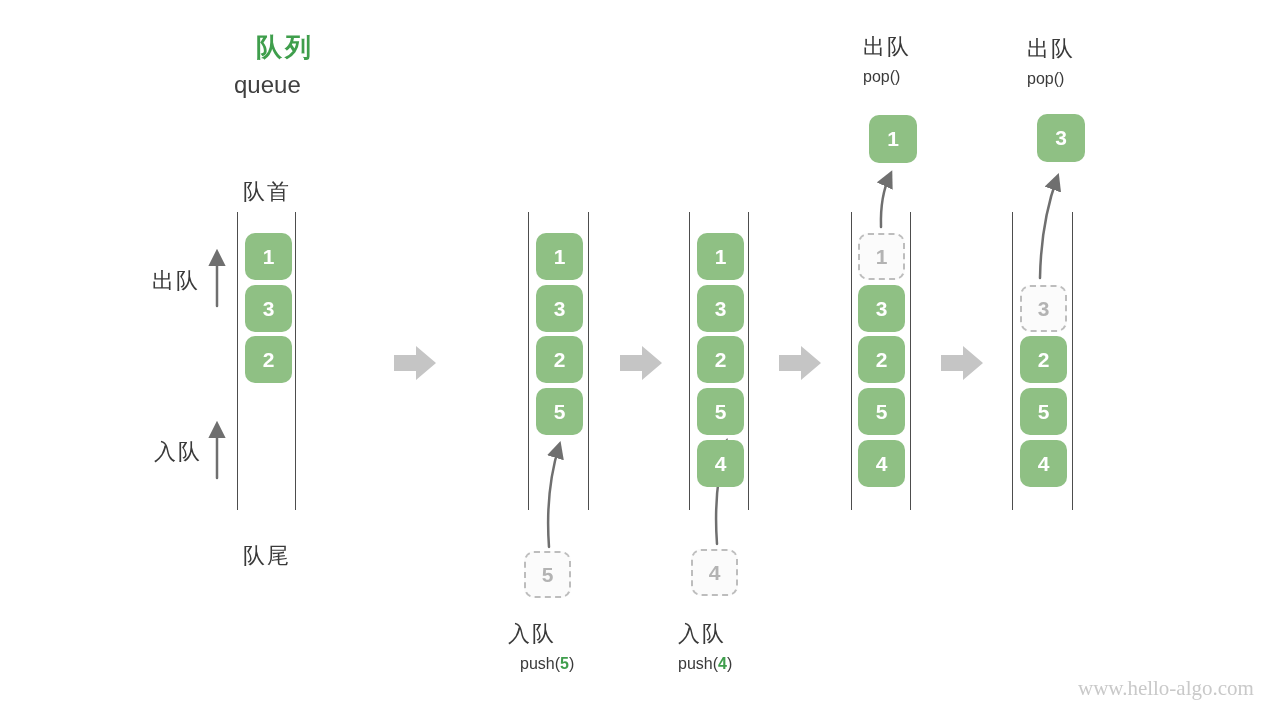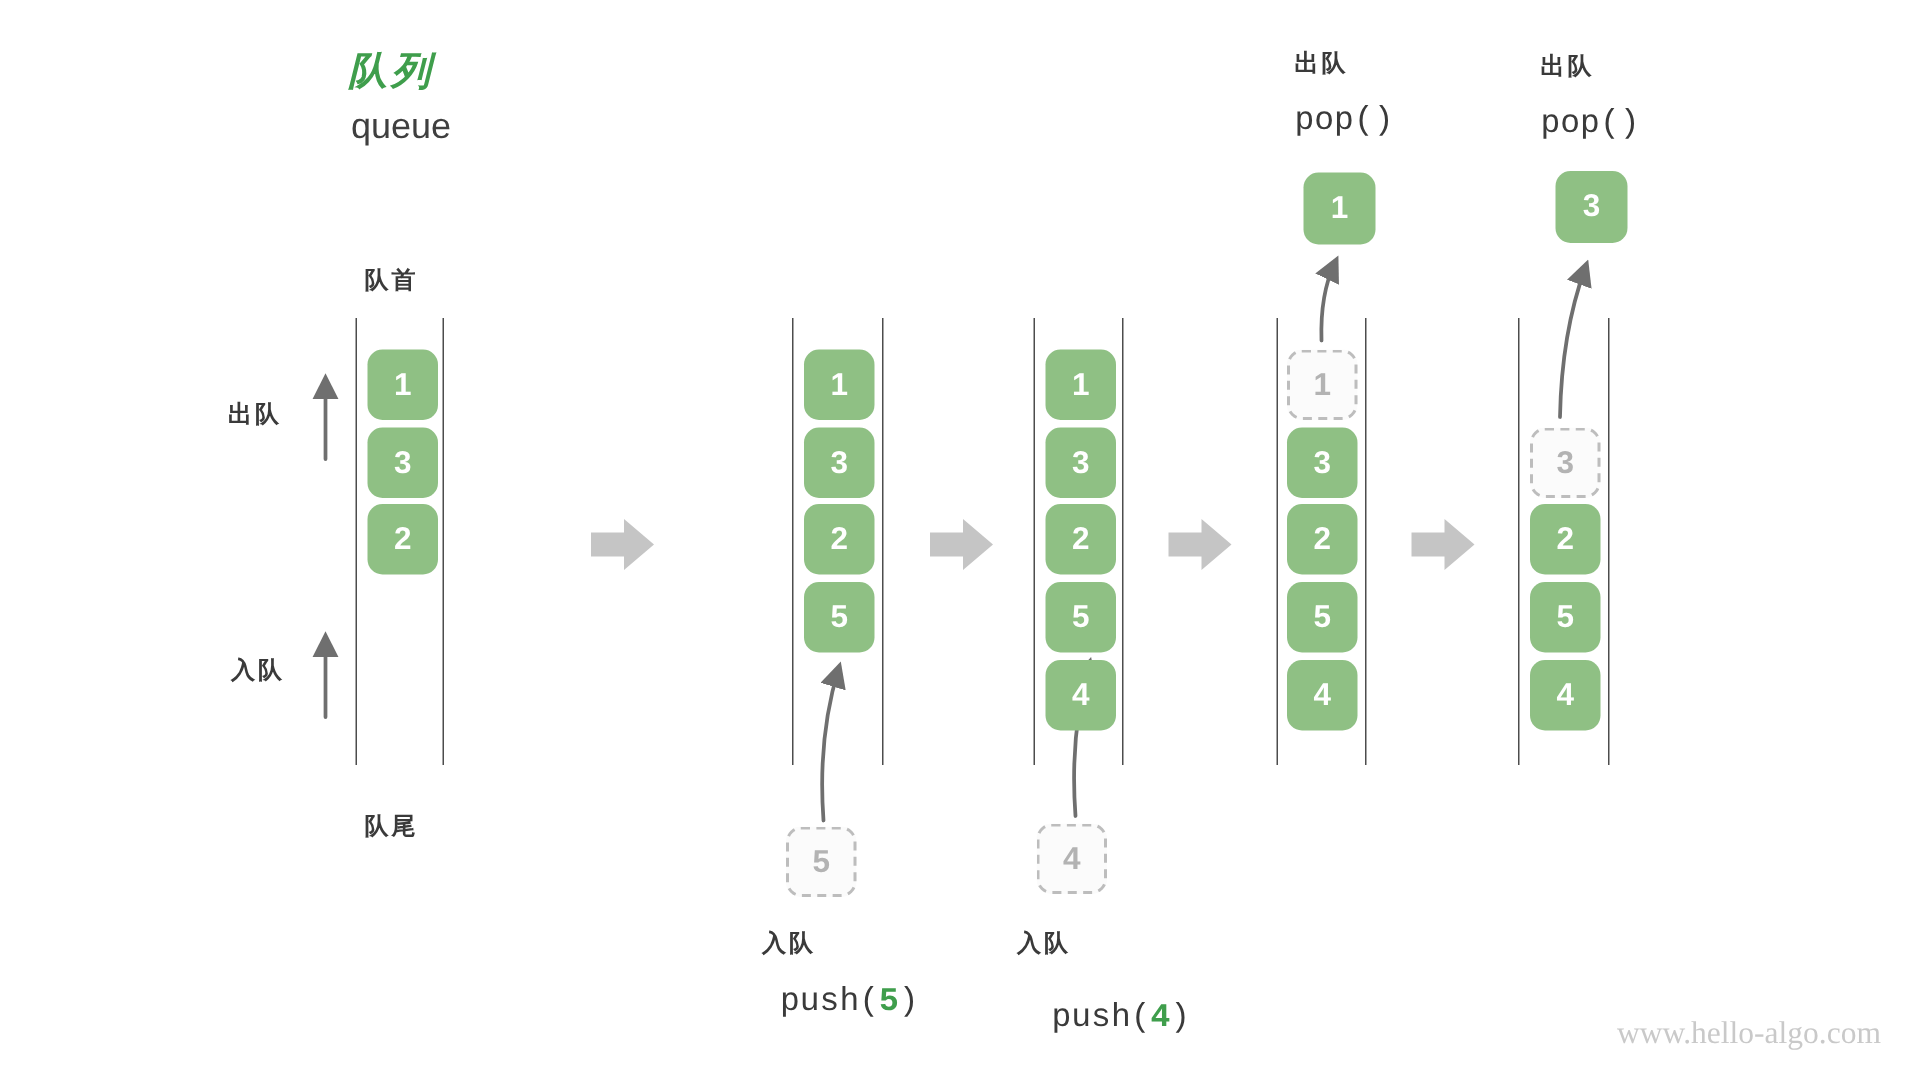--- a/index.html
+++ b/index.html
@@ -13,32 +13,32 @@
     --wall-gray:#4d4d4d;
     --watermark-gray:#c9c9c9;
   }
   html,body{margin:0;padding:0;}
   body{
     width:1280px;height:720px;background:#ffffff;position:relative;overflow:hidden;
     font-family:"Liberation Sans", sans-serif;
   }
   .abs{position:absolute;}
   .cjk{
-    font-weight:bold;color:var(--text-dark);font-size:16px;letter-spacing:2px;
+    font-weight:normal;color:var(--text-dark);font-size:22px;letter-spacing:2px;
     white-space:nowrap;
   }
   .title-zh{
     font-weight:bold;color:var(--accent-green);font-size:26px;letter-spacing:3px;
     white-space:nowrap;
   }
   .title-en{
     color:#3f3f3f;font-size:24px;white-space:nowrap;
   }
   .code{
-    font-family:Liberation Mono, monospace;font-size:22px;color:var(--text-dark);
+    font-family:Liberation Sans, sans-serif;font-size:16px;color:var(--text-dark);
     white-space:nowrap;
   }
   .code .arg{color:var(--accent-green);font-weight:bold;}
   .queue-walls{
     position:absolute;top:212px;height:298px;
     border-left:1.5px solid var(--wall-gray);
     border-right:1.5px solid var(--wall-gray);
     box-sizing:border-box;
   }
   .qbox{
@@ -82,21 +82,21 @@
 
   <path class="thin-arrow" d="M 881 227 Q 880 196 890 175" marker-end="url(#ah)"></path>
   <path class="thin-arrow" d="M 1040 278 Q 1041 222 1057 178" marker-end="url(#ah)"></path>
 
   <polygon class="block-arrow" points="394,355 416,355 416,346 436,363 416,380 416,371 394,371"></polygon>
   <polygon class="block-arrow" points="620,355 642,355 642,346 662,363 642,380 642,371 620,371"></polygon>
   <polygon class="block-arrow" points="779,355 801,355 801,346 821,363 801,380 801,371 779,371"></polygon>
   <polygon class="block-arrow" points="941,355 963,355 963,346 983,363 963,380 963,371 941,371"></polygon>
 </svg>
 
-<div class="abs title-zh" style="left:232px;top:30px;font-style:italic;">队列</div>
+<div class="abs title-zh" style="left:256px;top:30px;">队列</div>
 <div class="abs title-en" style="left:234px;top:71px;">queue</div>
 
 <div class="abs cjk" style="left:243px;top:157px;margin-top:20px;">队首</div>
 <div class="abs cjk" style="left:243px;top:541px;text-align:right;">队尾</div>
 <div class="abs cjk" style="left:152px;top:266px;">出队</div>
 <div class="abs cjk" style="left:154px;top:437px;">入队</div>
 
 <div class="queue-walls" style="left:237px;width:59px;"></div>
 <div class="qbox" style="left:245px;top:233px;">1</div>
 <div class="qbox" style="left:245px;top:285px;">3</div>
@@ -112,21 +112,21 @@
 <div class="abs code" style="left:508px;top:655px;margin-left:12px;"><span>push(</span><span class="arg">5</span><span>)</span></div>
 
 <div class="queue-walls" style="left:689px;width:60px;"></div>
 <div class="qbox" style="left:697px;top:233px;">1</div>
 <div class="qbox" style="left:697px;top:285px;">3</div>
 <div class="qbox" style="left:697px;top:336px;">2</div>
 <div class="qbox" style="left:697px;top:388px;">5</div>
 <div class="qbox" style="left:697px;top:440px;">4</div>
 <div class="ghost" style="left:691px;top:549px;">4</div>
 <div class="abs cjk" style="left:678px;top:619px;">入队</div>
-<div class="abs code" style="left:701px;top:655px;margin-top:11px;"><span>push(</span><span class="arg">4</span><span>)</span></div>
+<div class="abs code" style="left:678px;top:655px;"><span>push(</span><span class="arg">4</span><span>)</span></div>
 
 <div class="queue-walls" style="left:851px;width:60px;"></div>
 <div class="abs cjk" style="left:863px;top:32px;">出队</div>
 <div class="abs code" style="left:863px;top:68px;">pop()</div>
 <div class="qbox popped" style="left:869px;top:115px;">1</div>
 <div class="ghost" style="left:858px;top:233px;">1</div>
 <div class="qbox" style="left:858px;top:285px;">3</div>
 <div class="qbox" style="left:858px;top:336px;">2</div>
 <div class="qbox" style="left:858px;top:388px;">5</div>
 <div class="qbox" style="left:858px;top:440px;">4</div>

